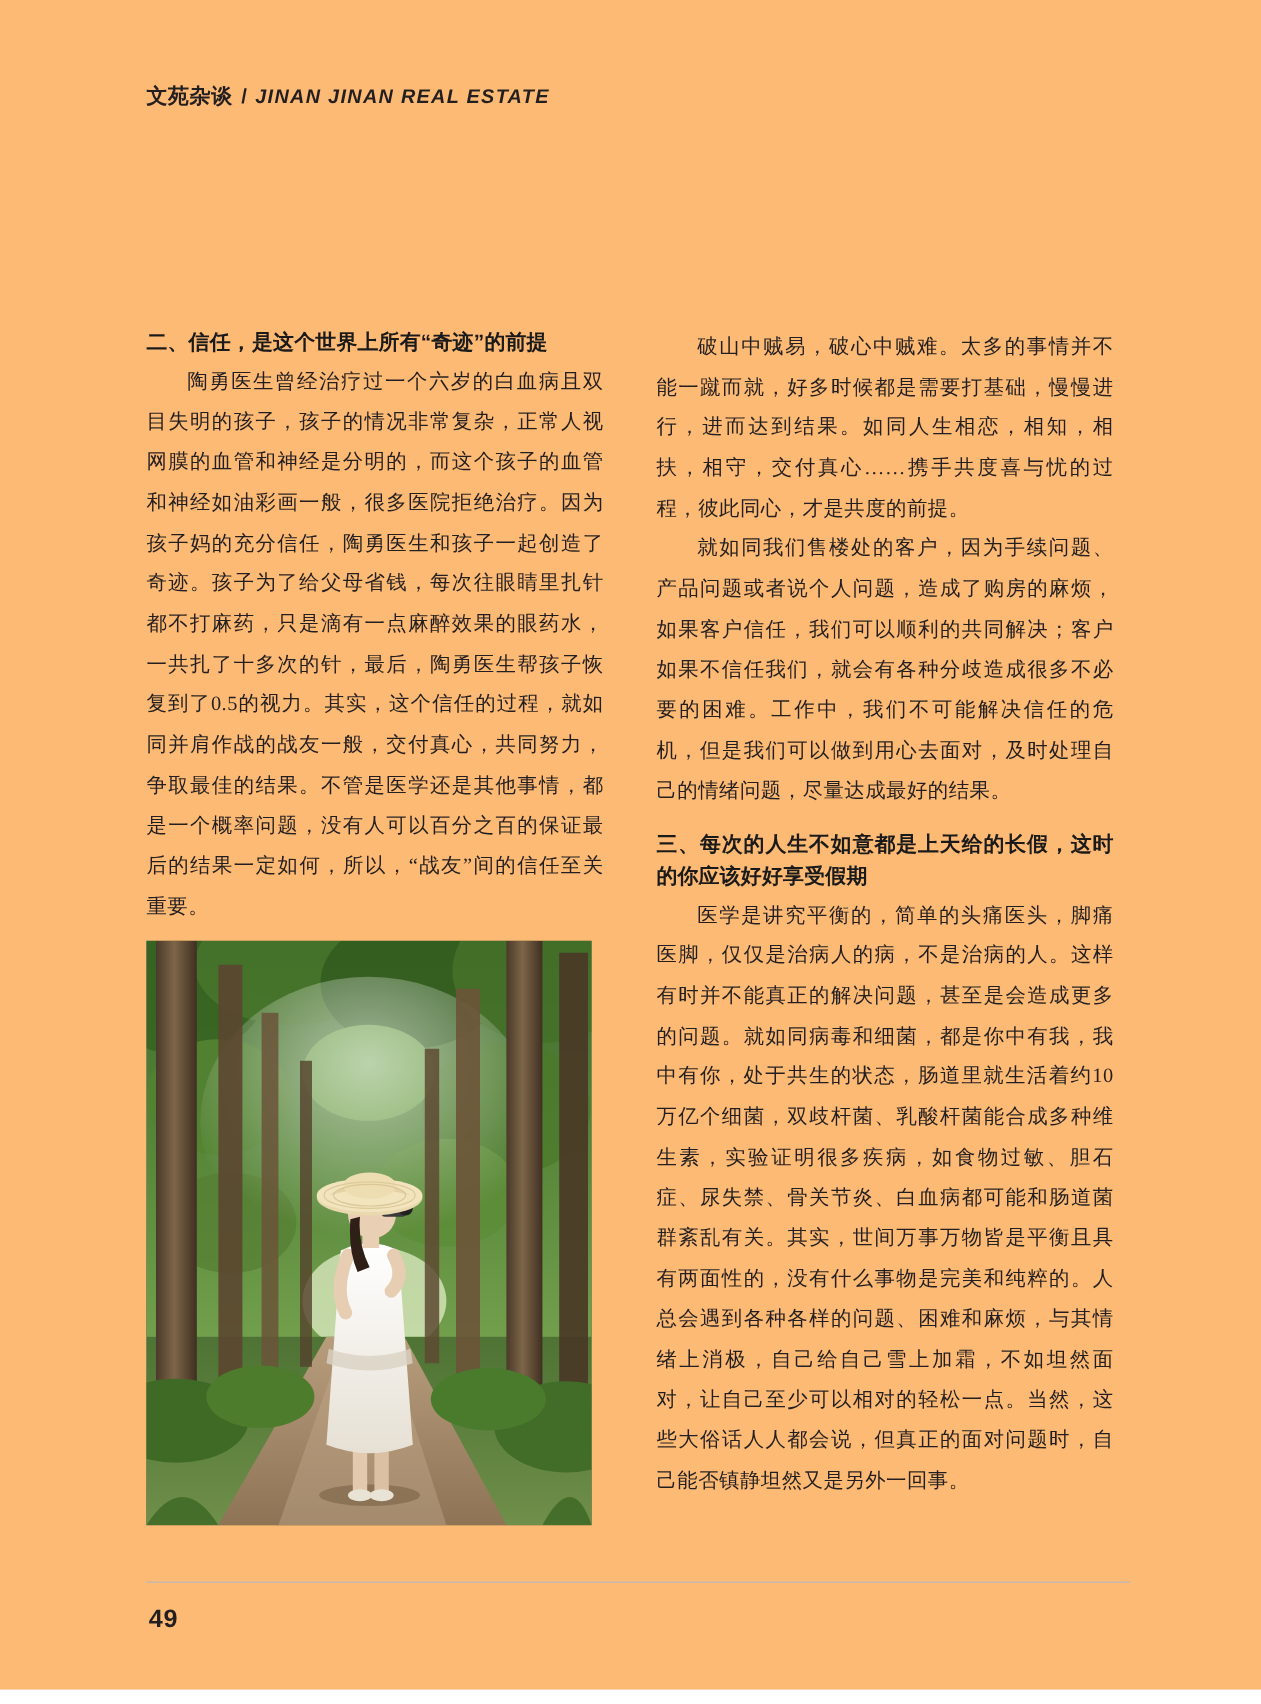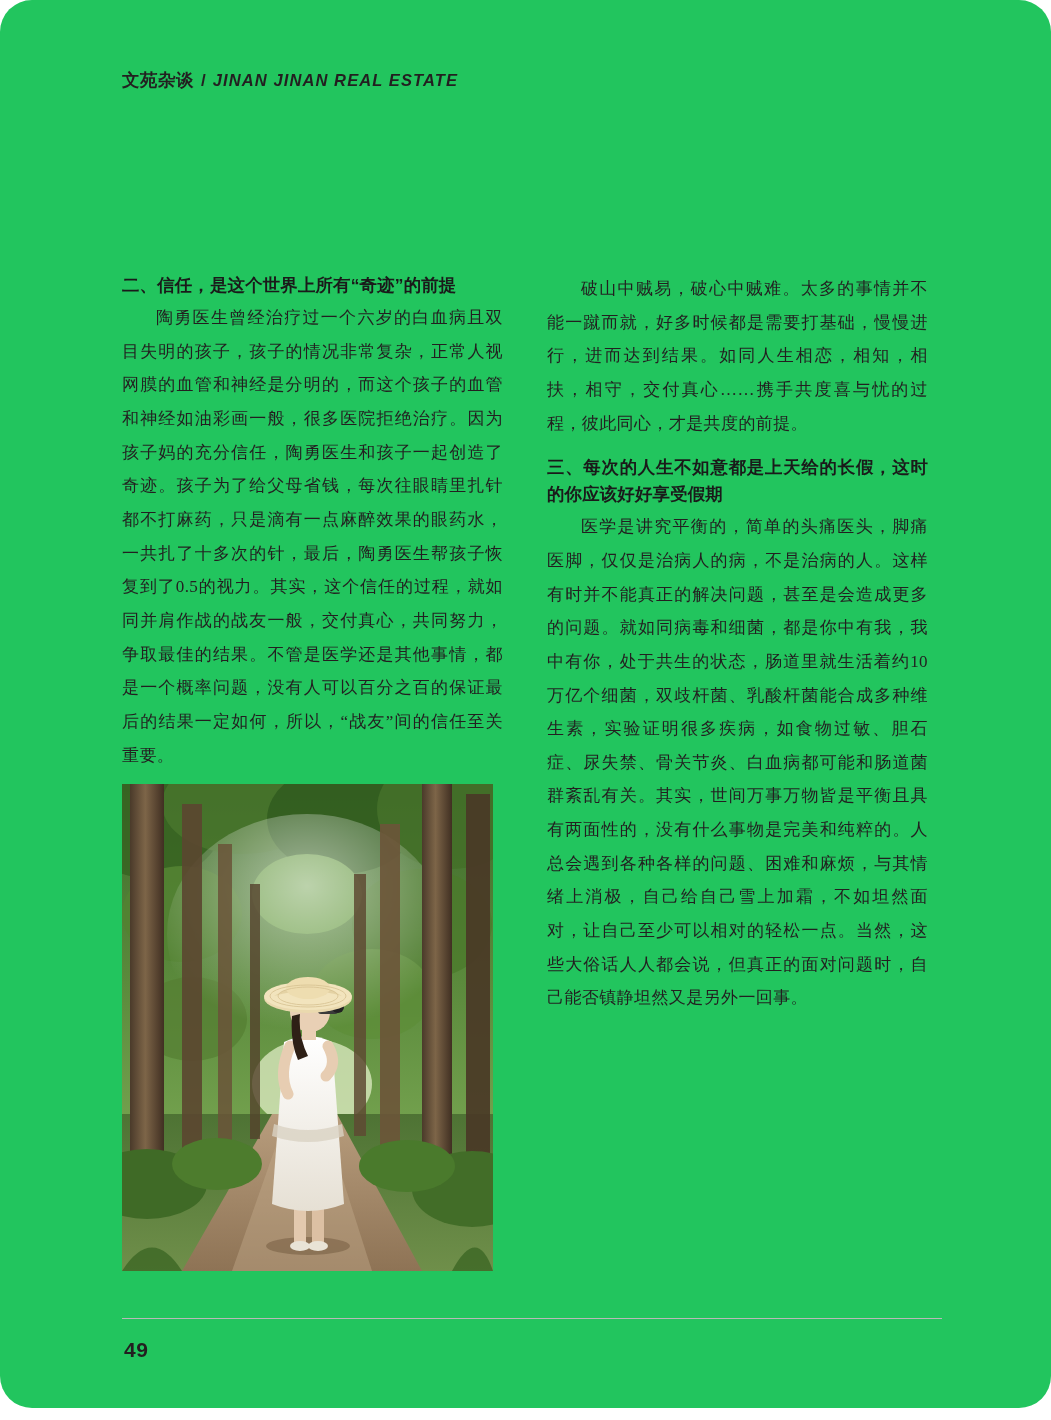--- a/index.html
+++ b/index.html
@@ -14,22 +14,21 @@
     color: #231f20;
     position: relative;
     overflow: hidden;
   }
 
   .page {
     position: absolute;
     inset: 0;
     width: 1051px;
     height: 1408px;
-    background: #22c55e;
-    border-radius: 32px;
+    background: #fdba74;
   }
 
   
   .header {
     position: absolute;
     left: 122px;
     top: 68px;
     width: 820px;
     height: 30px;
     display: flex;
@@ -256,20 +255,21 @@
         <g opacity="0.8">
           <path d="M0 487 Q30 440 60 487 Z" fill="#3c6624"></path>
           <path d="M330 487 Q355 440 371 487 Z" fill="#3c6624"></path>
         </g>
       </svg>
     </div>
   </div>
 
   <div class="col col-right">
     <p class="para">破山中贼易，破心中贼难。太多的事情并不能一蹴而就，好多时候都是需要打基础，慢慢进行，进而达到结果。如同人生相恋，相知，相扶，相守，交付真心……携手共度喜与忧的过程，彼此同心，才是共度的前提。</p>
+    <p class="para">就如同我们售楼处的客户，因为手续问题、产品问题或者说个人问题，造成了购房的麻烦，如果客户信任，我们可以顺利的共同解决；客户如果不信任我们，就会有各种分歧造成很多不必要的困难。工作中，我们不可能解决信任的危机，但是我们可以做到用心去面对，及时处理自己的情绪问题，尽量达成最好的结果。</p>
     <h2 class="section-head">三、每次的人生不如意都是上天给的长假，这时的你应该好好享受假期</h2>
     <p class="para">医学是讲究平衡的，简单的头痛医头，脚痛医脚，仅仅是治病人的病，不是治病的人。这样有时并不能真正的解决问题，甚至是会造成更多的问题。就如同病毒和细菌，都是你中有我，我中有你，处于共生的状态，肠道里就生活着约10万亿个细菌，双歧杆菌、乳酸杆菌能合成多种维生素，实验证明很多疾病，如食物过敏、胆石症、尿失禁、骨关节炎、白血病都可能和肠道菌群紊乱有关。其实，世间万事万物皆是平衡且具有两面性的，没有什么事物是完美和纯粹的。人总会遇到各种各样的问题、困难和麻烦，与其情绪上消极，自己给自己雪上加霜，不如坦然面对，让自己至少可以相对的轻松一点。当然，这些大俗话人人都会说，但真正的面对问题时，自己能否镇静坦然又是另外一回事。</p>
   </div>
 
   <div class="footer-rule"></div>
   <div class="folio">49</div>
 
 </div>
 
 </body></html>

